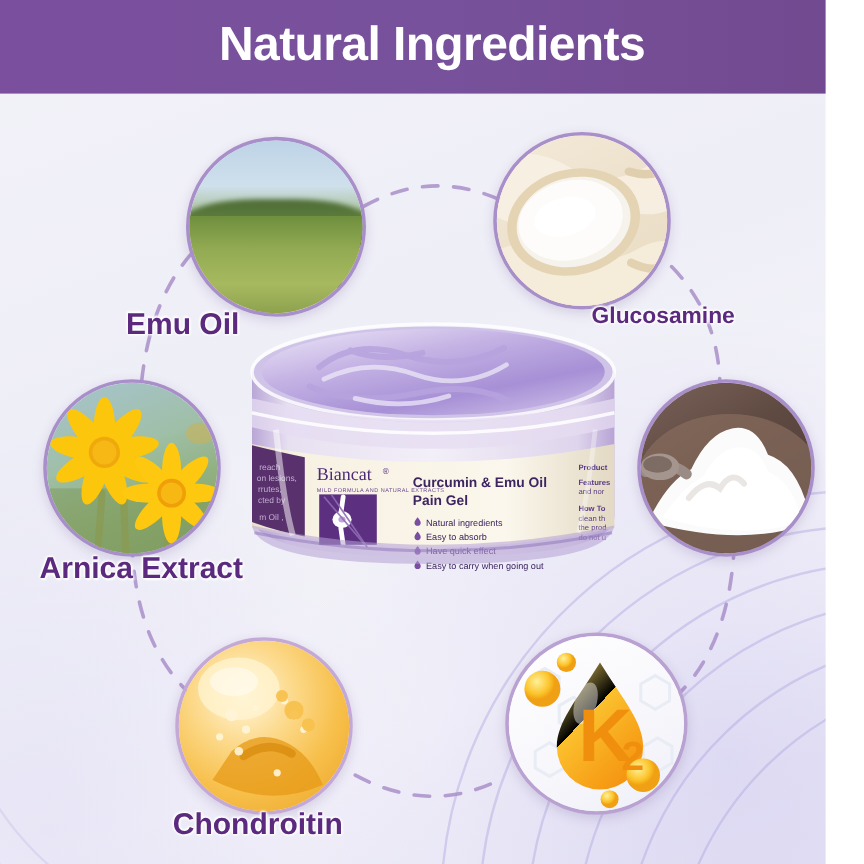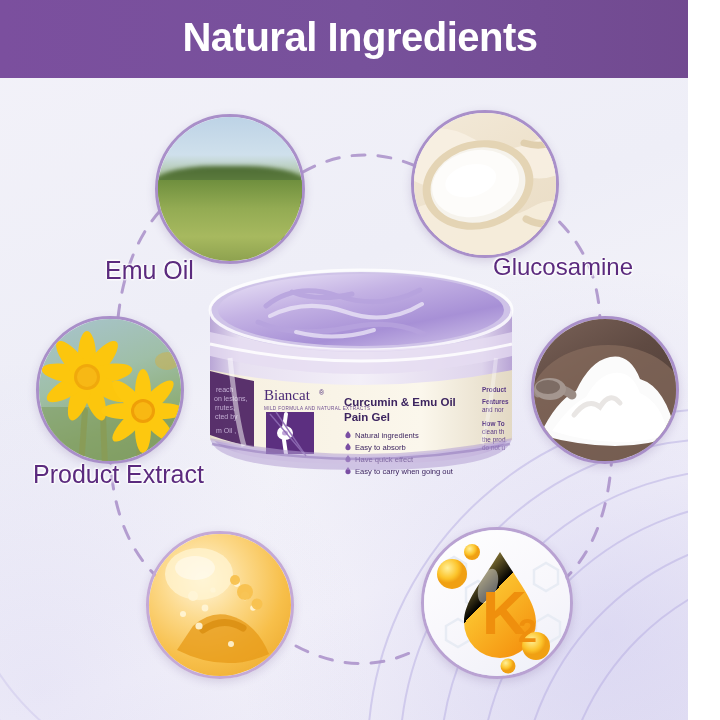--- a/index.html
+++ b/index.html
@@ -47,21 +47,21 @@
     border-radius: 50%;
     overflow: hidden;
     border: 3px solid #a98fc9;
     box-shadow: 0 3px 10px rgba(90,60,130,0.18);
   }
   .circle .art { position: absolute; inset: 0; }
   .label {
     position: absolute;
     white-space: nowrap;
     color: #5b2a7e;
-    font-weight: normal;
+    font-weight: bold;
     text-shadow:
        0 0 3px #fff, 0 0 3px #fff, 1px 1px 2px #fff, -1px -1px 2px #fff;
   }
 
   
   .jar-wrap { position: absolute; left: 196px; top: 258px; width: 330px; height: 240px; }
 
   
   .sky  { position:absolute; left:0; top:0; right:0; height:48%;
           background: linear-gradient(180deg,#bdd3e6 0%,#cfe0ec 55%,#9db77e 100%); }
@@ -151,21 +151,21 @@
           <path d="M0 96 q28 -14 56 0 q32 16 62 -2 q18 -10 30 -4 v58 h-148z" fill="#f5ecdb" opacity="0.95"></path>
           <ellipse cx="64" cy="72" rx="56" ry="44" transform="rotate(-14 64 72)" fill="#e4d4b4"></ellipse>
           <ellipse cx="64" cy="72" rx="48" ry="37" transform="rotate(-14 64 72)" fill="#f6f3ec"></ellipse>
           <ellipse cx="62" cy="70" rx="44" ry="33" transform="rotate(-14 64 72)" fill="#fdfcfa"></ellipse>
           <ellipse cx="58" cy="66" rx="26" ry="16" transform="rotate(-14 64 72)" fill="#ffffff" opacity="0.85"></ellipse>
           <path d="M110 30 q20 6 34 -4" stroke="#e0cfae" stroke-width="7" fill="none" stroke-linecap="round"></path>
           <path d="M112 106 q20 10 36 0" stroke="#e2d2b2" stroke-width="7" fill="none" stroke-linecap="round"></path>
         </svg>
       </div>
     </div>
-    <div class="label" style="font-size:24px; left:82px; top:143px;">Glucosamine</div>
+    <div class="label" style="font-size:19px; left:82px; top:143px;">Glucosamine</div>
   </div>
 
   <div class="node" style="left:36px; top:316px;">
     <div class="circle" style="width:148px;height:148px;">
       <div class="art" style="background:linear-gradient(160deg,#a8c4cf 0%,#9fbfa8 40%,#8ead77 70%,#7e9d63 100%);">
         <svg width="148" height="148" viewBox="0 0 148 148">
           <rect x="0" y="88" width="148" height="60" fill="#7f9a5e" opacity="0.55"></rect>
           <path d="M42 148 l4 -56 M66 148 l-2 -52 M100 148 l2 -48" stroke="#8a9c55" stroke-width="6" stroke-linecap="round" opacity="0.85"></path>
 
           <g transform="translate(48,58)">
@@ -195,21 +195,21 @@
               <ellipse rx="8" ry="24" cy="-18" transform="rotate(270)"></ellipse>
                 <ellipse rx="8" ry="24" cy="-18" transform="rotate(315)"></ellipse>
             </g>
             <circle r="12" fill="#ef9f08"></circle>
               <circle r="9" fill="#f8b813"></circle>
           </g>
           <ellipse cx="128" cy="42" rx="12" ry="9" fill="#c9b257" opacity="0.6"></ellipse>
         </svg>
       </div>
     </div>
-    <div class="label" style="font-size:25px; left:-3px; top:144px;">Product Extract</div>
+    <div class="label" style="font-size:25px; left:-3px; top:144px;">Arnica Extract</div>
   </div>
 
   <div class="node" style="left:531px; top:316px;">
     <div class="circle" style="width:148px;height:148px;">
       <div class="art" style="background:linear-gradient(150deg,#7a6258 0%,#5f4a42 40%,#4a3a34 100%);">
         <svg width="148" height="148" viewBox="0 0 148 148">
           <ellipse cx="74" cy="84" rx="78" ry="58" fill="#8a6e60" opacity="0.65"></ellipse>
           <path d="M6 116 q16 -34 36 -44 q14 -30 34 -34 q20 -4 30 22 q26 8 36 56 q-54 22 -136 0z" fill="#fbfbfb"></path>
           <path d="M18 112 q18 -26 34 -34 q12 -22 28 -24 q18 -2 26 20 q22 10 28 42 q-52 16 -116 -4z" fill="#ffffff"></path>
           <path d="M40 96 q14 -18 26 -8 q10 -16 20 -4" stroke="#e9e6e4" stroke-width="5" fill="none" stroke-linecap="round"></path>
@@ -242,20 +242,21 @@
           </g>
           <g fill="#f8c14f" opacity="0.95">
             <circle cx="96" cy="58" r="8"></circle>
               <circle cx="108" cy="70" r="5.5"></circle>
               <circle cx="86" cy="46" r="5"></circle>
           </g>
           <ellipse cx="46" cy="34" rx="20" ry="12" fill="#ffffff" opacity="0.45"></ellipse>
         </svg>
       </div>
     </div>
+    <div class="label" style="font-size:25px; left:-2px; top:142px;">Chondroitin</div>
   </div>
 
   <div class="node" style="left:421px; top:527px;">
     <div class="circle" style="width:152px;height:152px;border-color:#b9a2d2;">
       <div class="art" style="background:linear-gradient(150deg,#ffffff 0%,#f7f6fb 60%,#eef0f8 100%);">
         <svg width="152" height="152" viewBox="0 0 152 152">
           <g fill="none" stroke="#e8ecf4" stroke-width="2.5">
             <polygon points="18,34 30,27 42,34 42,48 30,55 18,48"></polygon>
             <polygon points="42,58 54,51 66,58 66,72 54,79 42,72"></polygon>
             <polygon points="110,40 122,33 134,40 134,54 122,61 110,54"></polygon>

